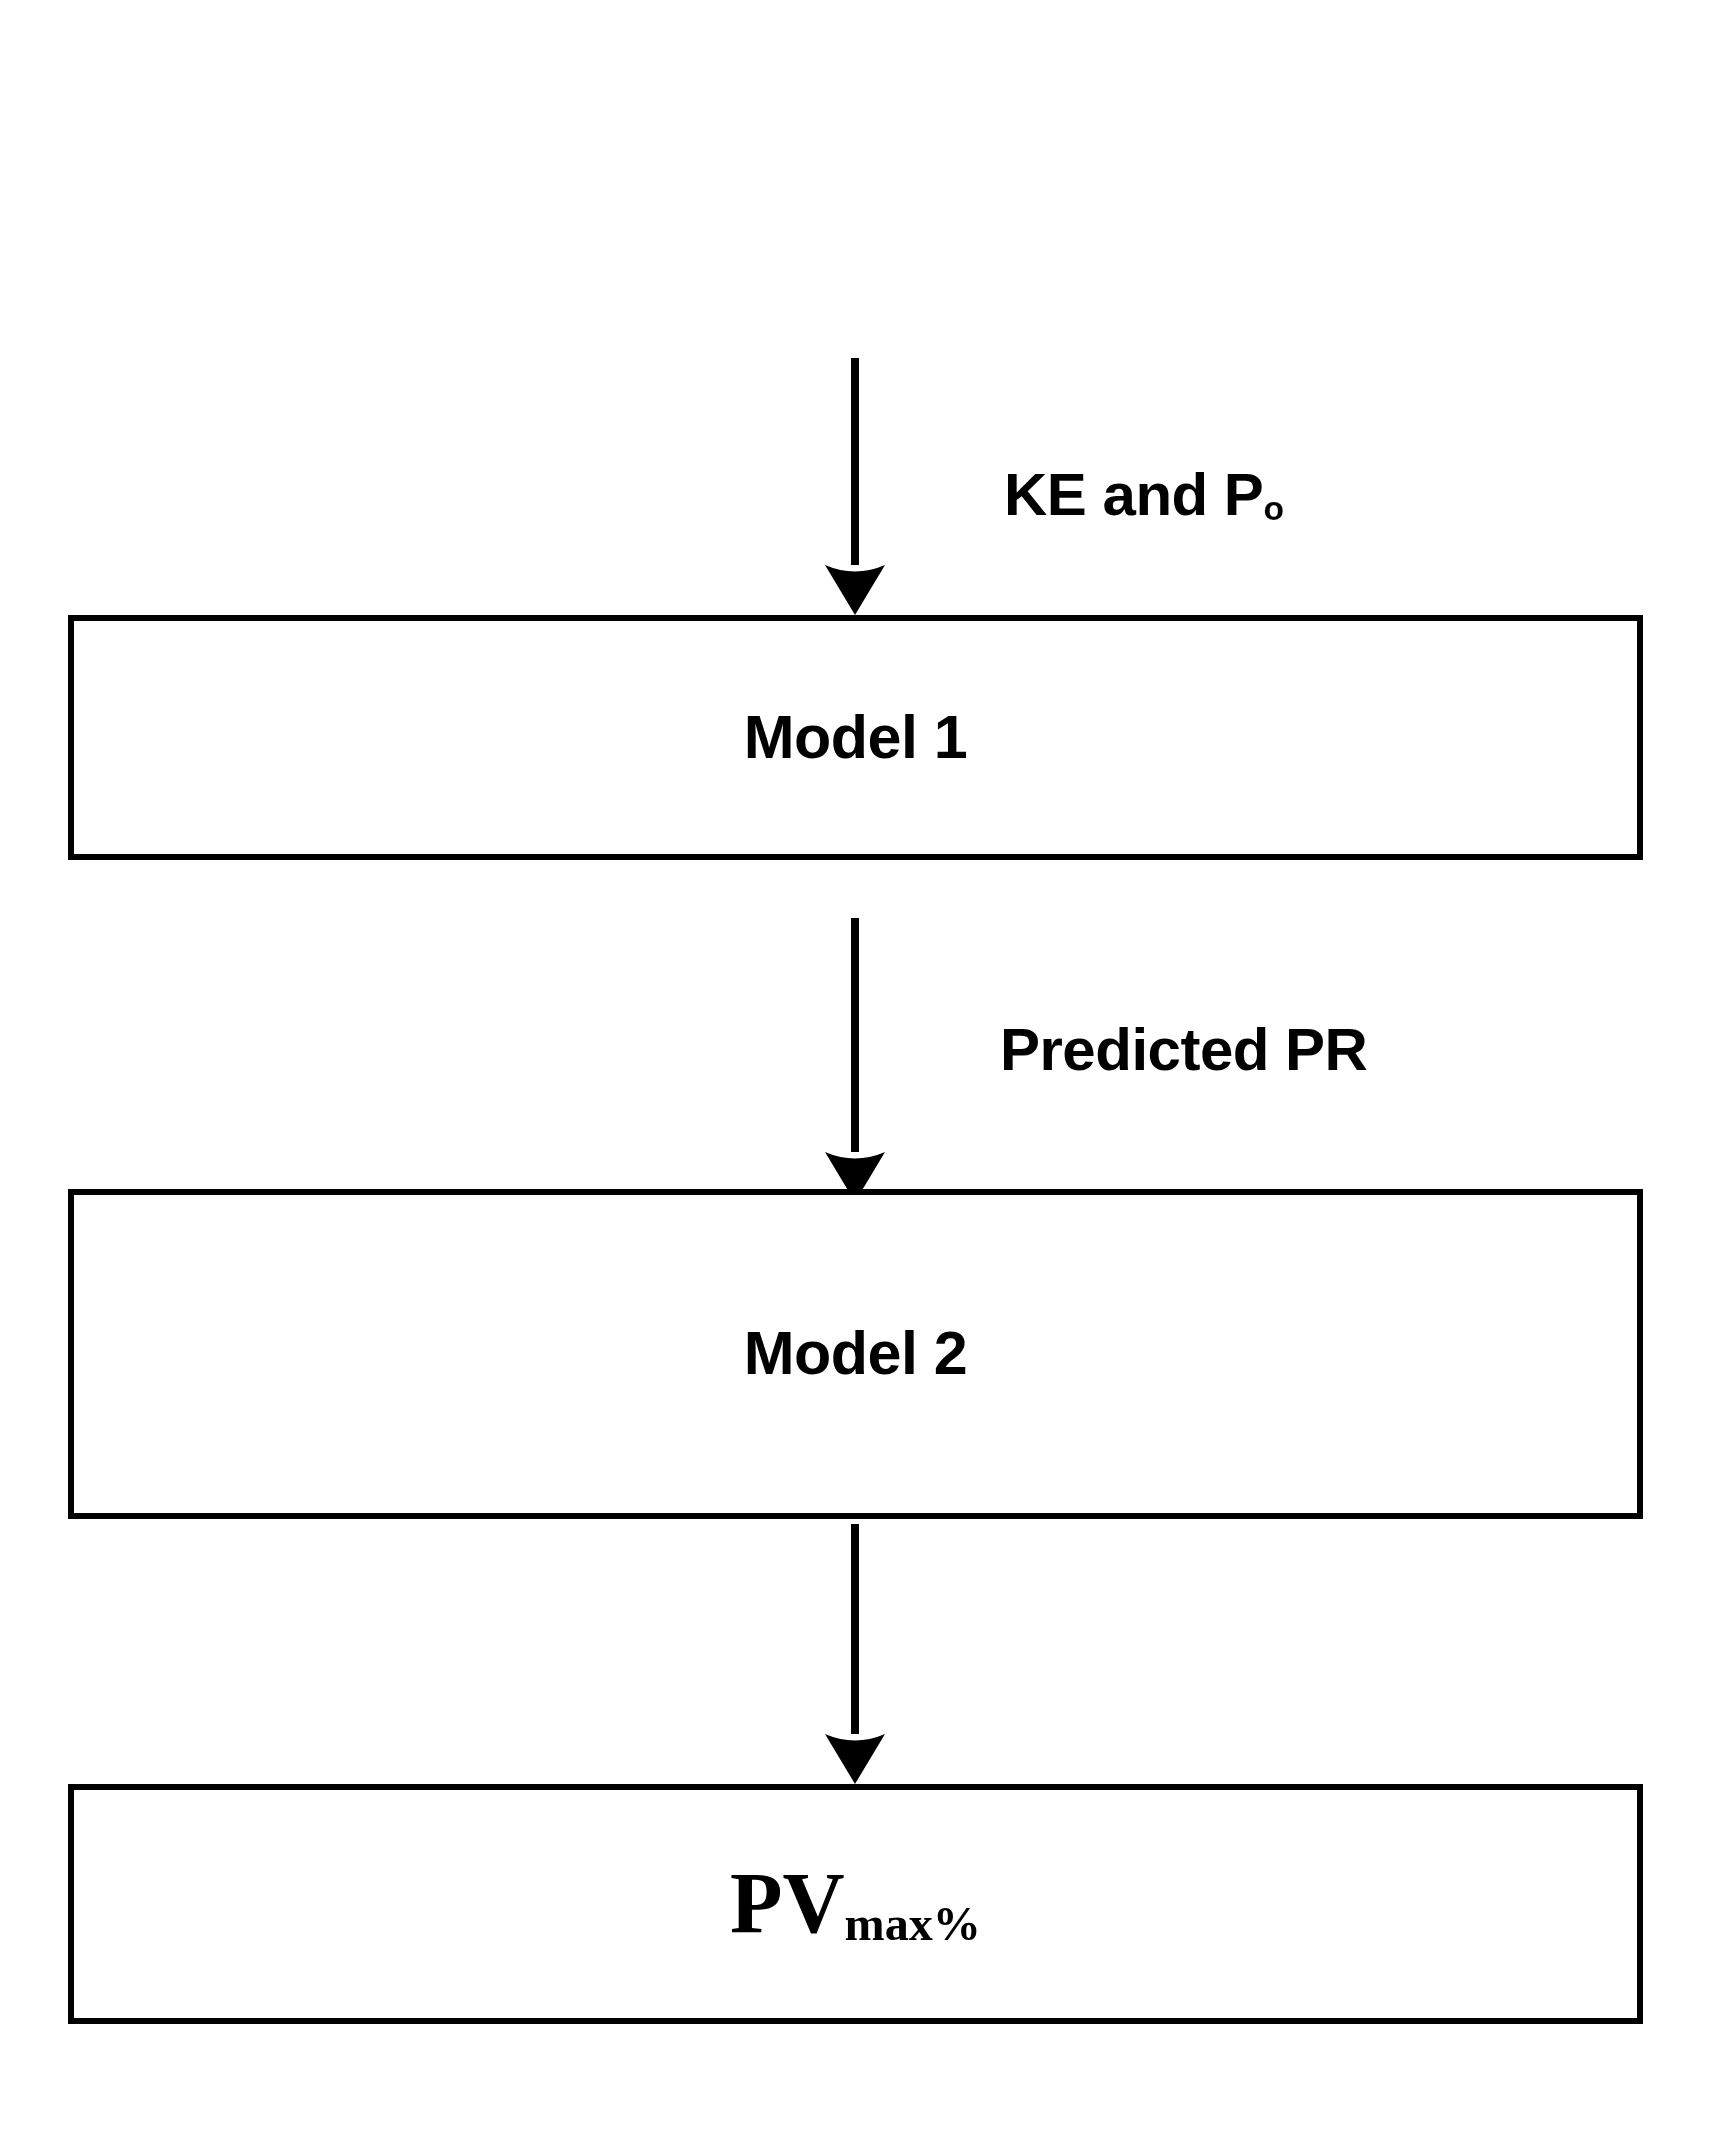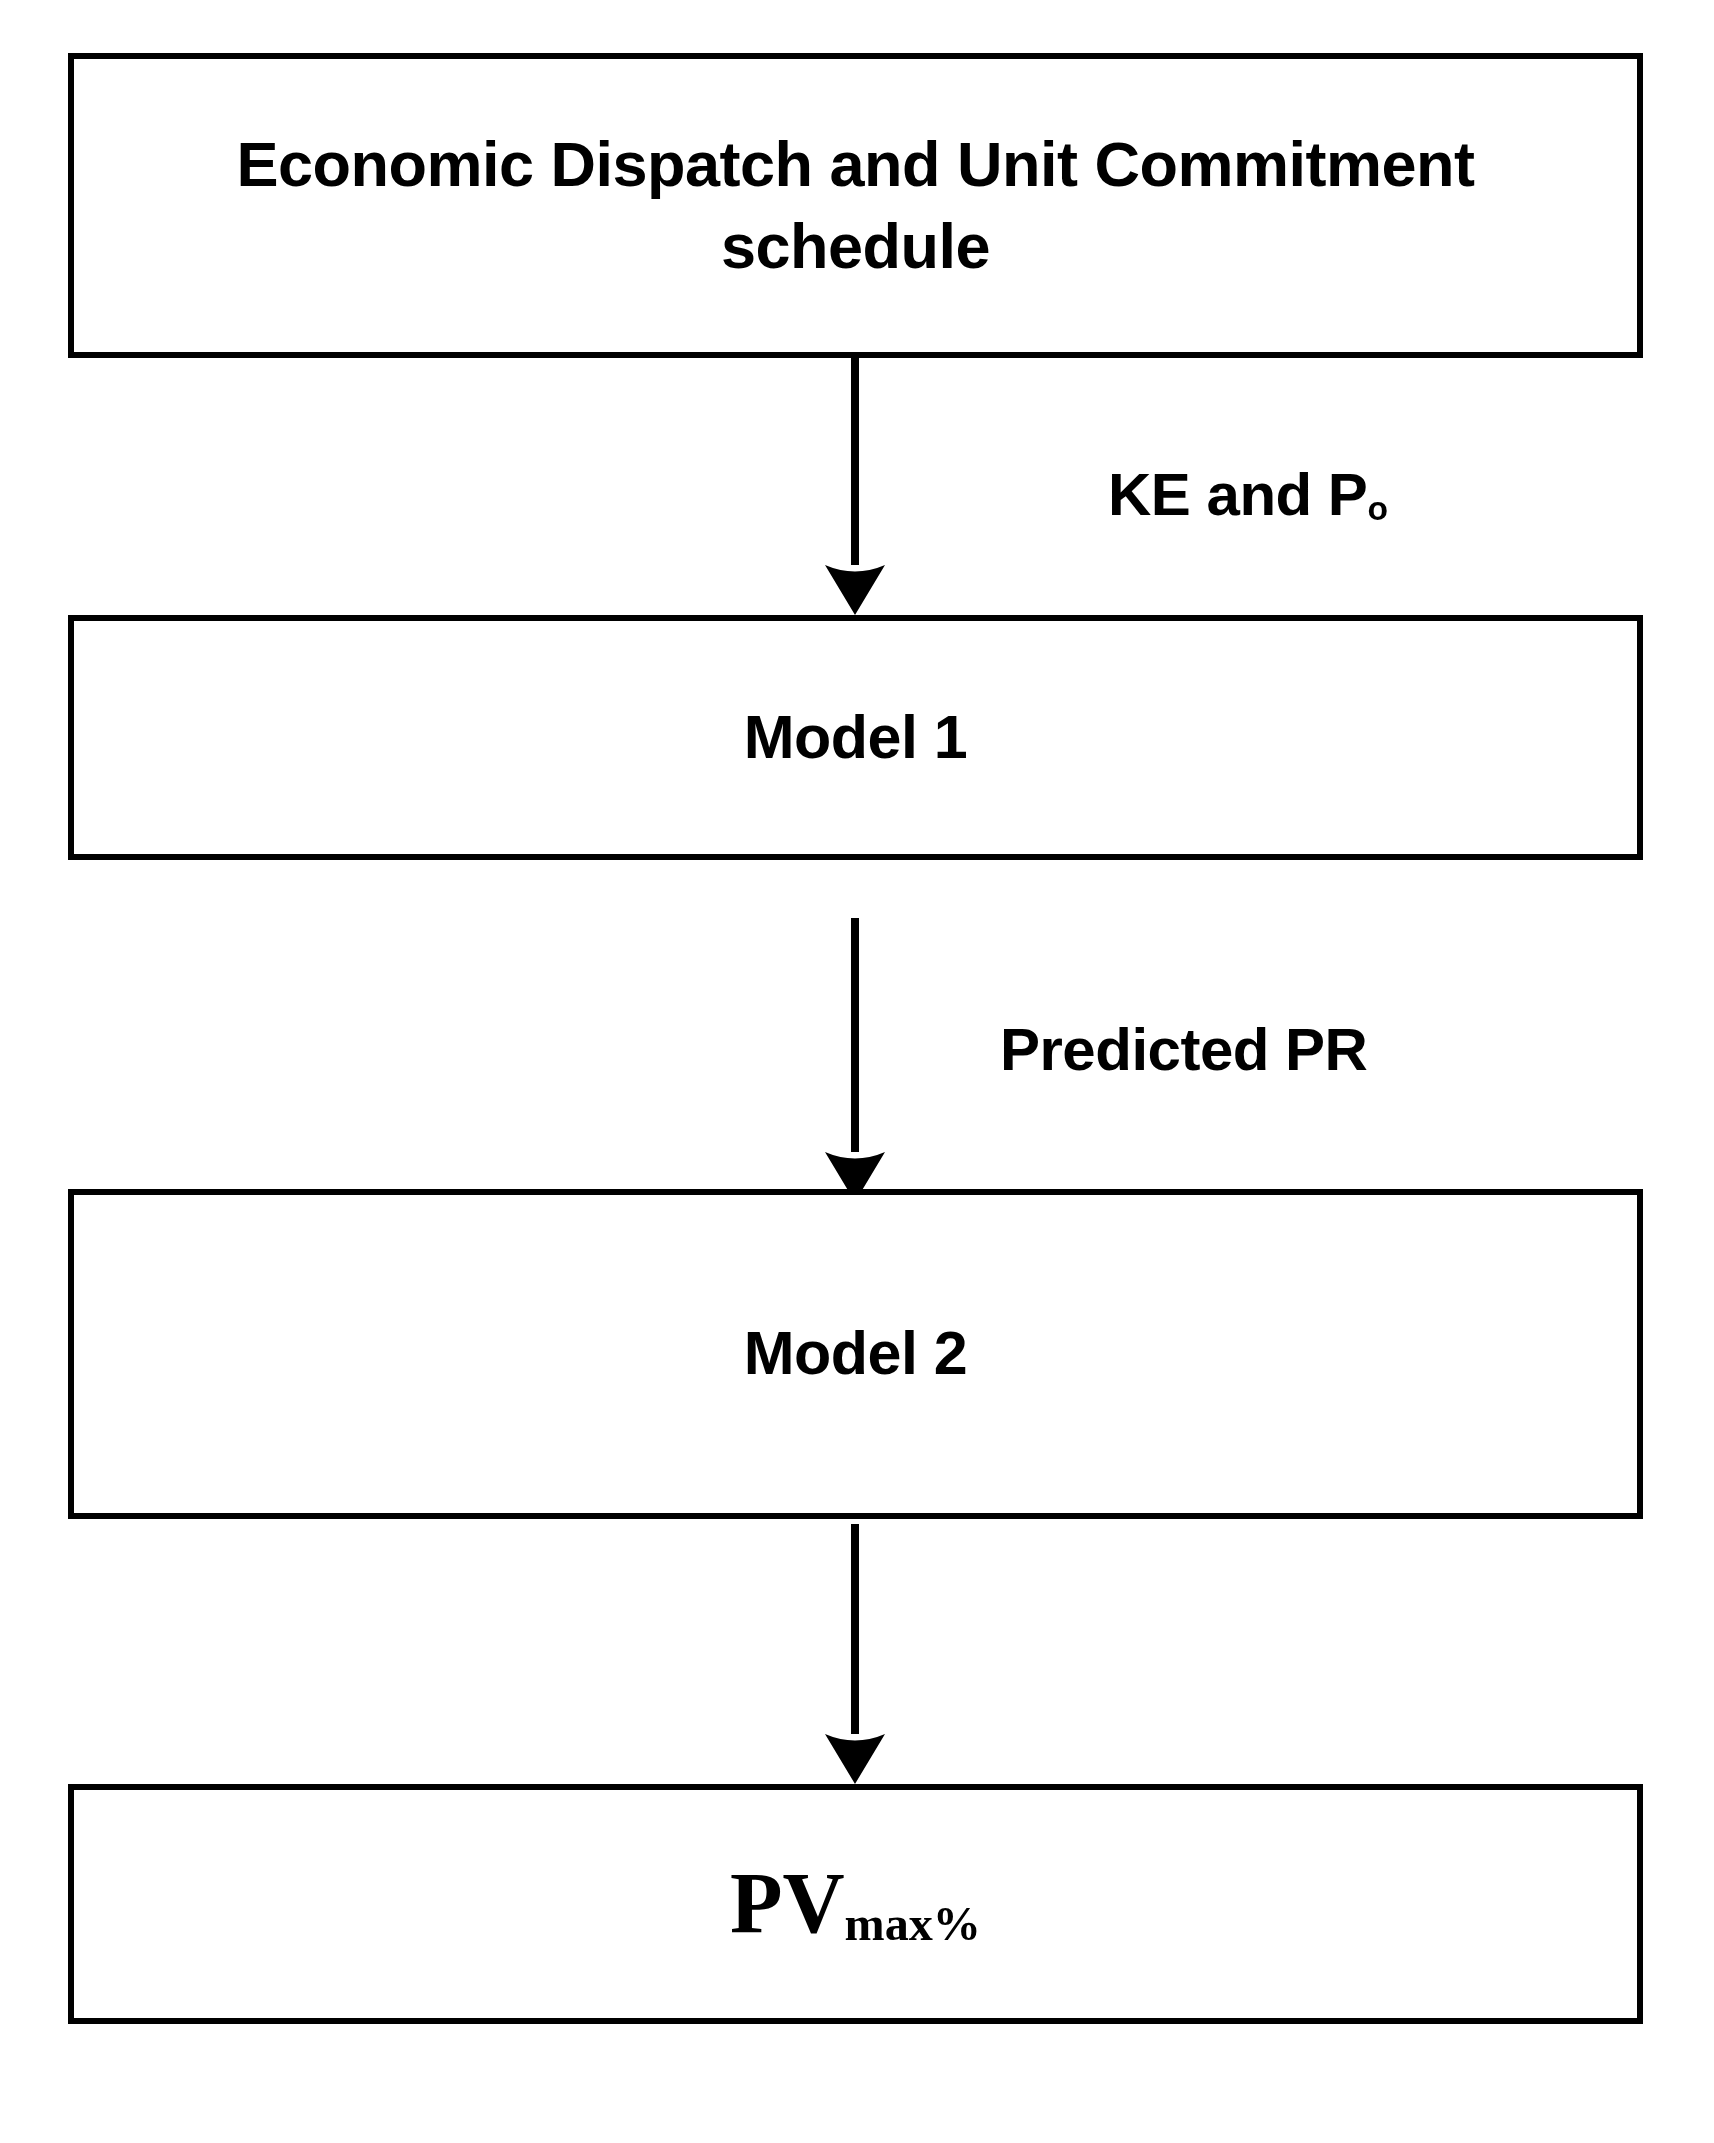--- a/index.html
+++ b/index.html
@@ -103,25 +103,22 @@
       <line x1="855" y1="918" x2="855" y2="1152" stroke="#000000" stroke-width="8"></line>
       <path d="M 825 1152 Q 855 1165 885 1152 L 855 1202 Z" fill="#000000"></path>
     </g>
 
     <g>
       <line x1="855" y1="1524" x2="855" y2="1734" stroke="#000000" stroke-width="8"></line>
       <path d="M 825 1734 Q 855 1747 885 1734 L 855 1784 Z" fill="#000000"></path>
     </g>
   </svg>
 
-  <div class="node-box" id="box-process" style="top:53px; height:305px;">
-    <span class="node-label">Economic Dispatch and Unit Commitment schedule</span>
-  </div>
 
-  <div class="edge-label" style="left:1108px; top:460px;">
+  <div class="edge-label" style="left:1004px; top:460px;">
     <span>KE and P</span><span class="sub">o</span>
   </div>
 
   <div class="node-box" id="box-model1" style="top:615px; height:245px;">
     <span class="node-label">Model 1</span>
   </div>
 
   <div class="edge-label" style="left:1000px; top:1015px;">
     <span>Predicted PR</span>
   </div>

